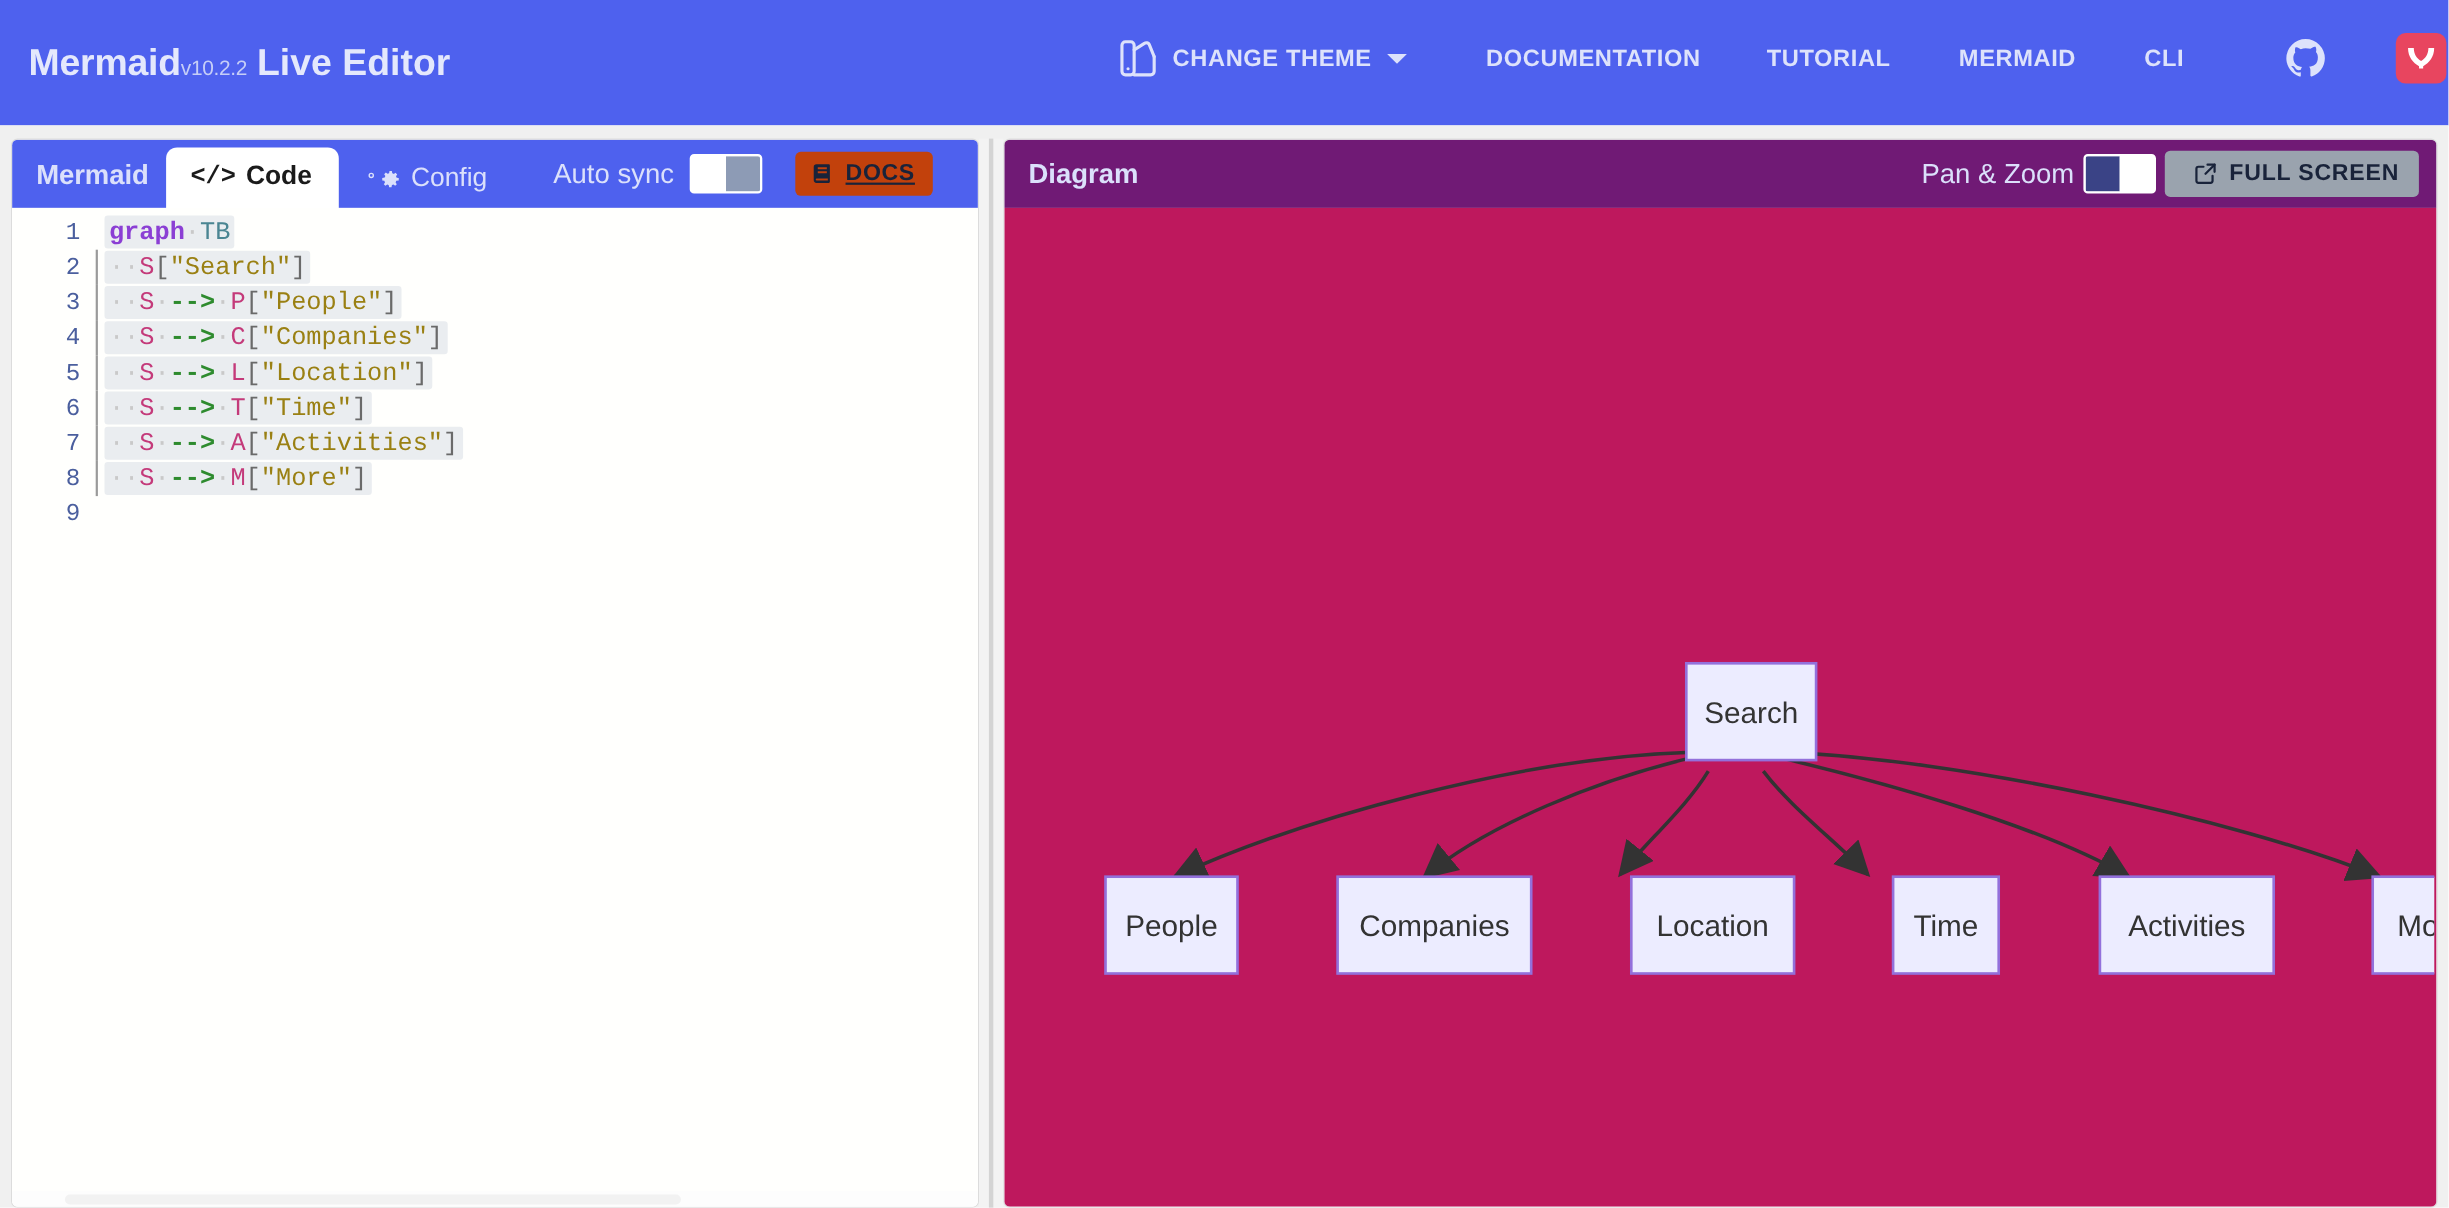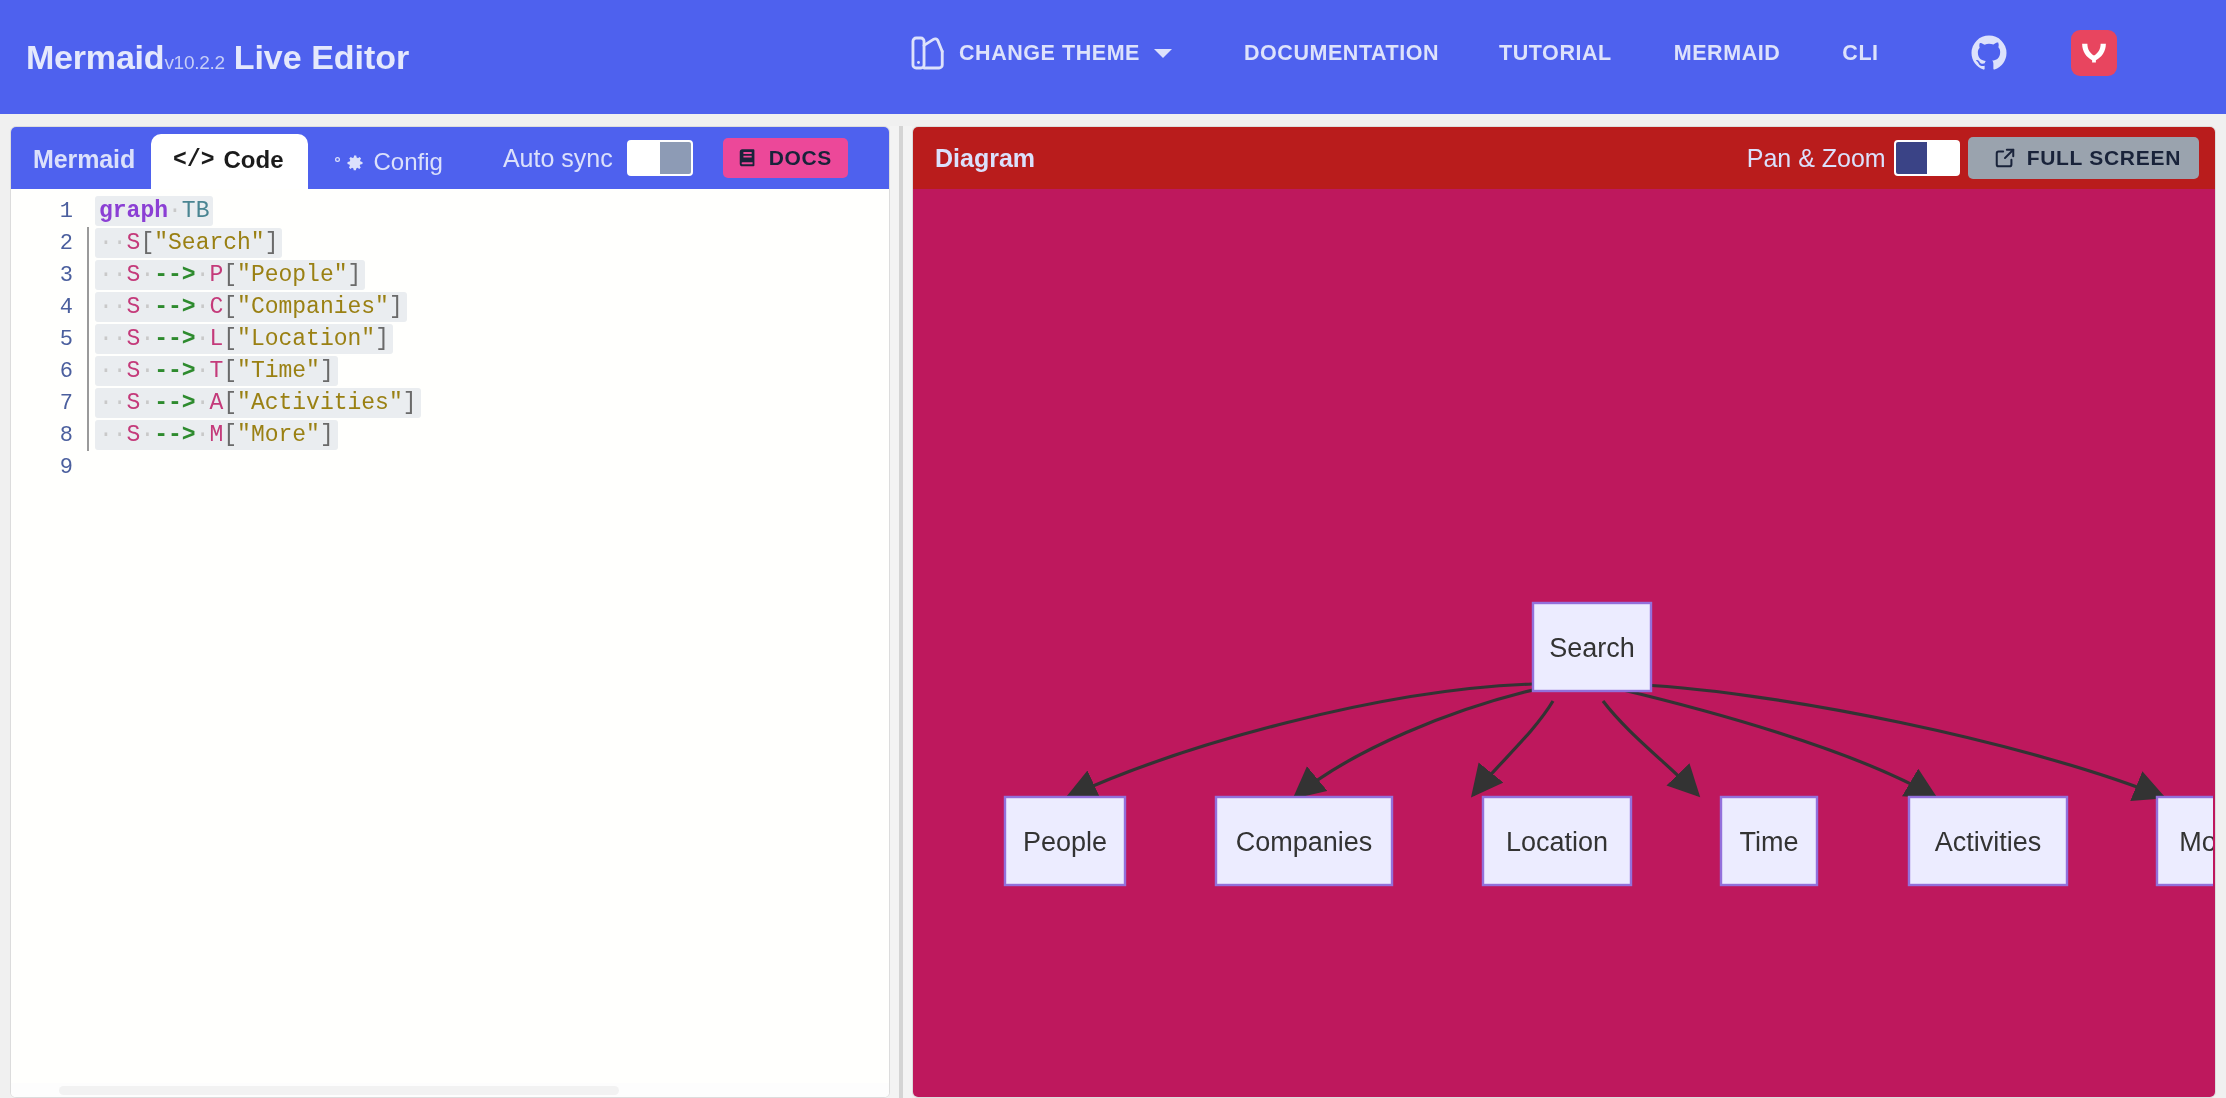--- a/index.html
+++ b/index.html
@@ -41,21 +41,21 @@
     font-size: 34px;
     font-weight: bold;
     color: #e4e8fc;
     margin-left: 9px;
   }
 
   .nav-right {
     display: flex;
     align-items: center;
     position: absolute;
-    left: 909px;
+    left: 1016px;
     top: 0;
     height: 106px;
   }
   .nav-item {
     display: flex;
     align-items: center;
     gap: 12px;
     color: #dde2fb;
     font-size: 21.5px;
     font-weight: bold;
@@ -176,29 +176,30 @@
   .toggle .knob { width: 50%; height: 100%; }
   .toggle.off .knob-left { background:#ffffff; }
   .toggle.off .knob-right { background:#8d9bb5; }
   .toggle.on .knob-left { background:#3a4386; }
   .toggle.on .knob-right { background:#ffffff; }
 
   .docs-btn {
     display:flex;
     align-items:center;
     gap: 10px;
-    background: #ec4899;
+    background: #c2410c;
     color: #19233a;
     font-size: 21px;
     font-weight: bold;
     letter-spacing: 0.6px;
     border-radius: 5px;
     padding: 8px 16px 8px 14px;
     cursor: pointer;
     margin-left: 16px;
+    text-decoration: underline;
   }
 
   .editor {
     flex: 1;
     background: #fffffd;
     position: relative;
     overflow: hidden;
     font-family: "Liberation Mono", monospace;
     font-size: 23px;
   }
@@ -277,21 +278,21 @@
     margin: 8px 10px 0 0;
     background: #ffffff;
     border: 1px solid #dcdcdc;
     border-radius: 6px;
     display: flex;
     flex-direction: column;
     overflow: hidden;
   }
   .diagram-bar {
     height: 62px;
-    background: #b91c1c;
+    background: #701a75;
     display: flex;
     align-items: center;
     padding: 0 16px 0 22px;
     flex: none;
   }
   .diagram-title {
     color: #dbe0fb;
     font-size: 25px;
     font-weight: bold;
   }

